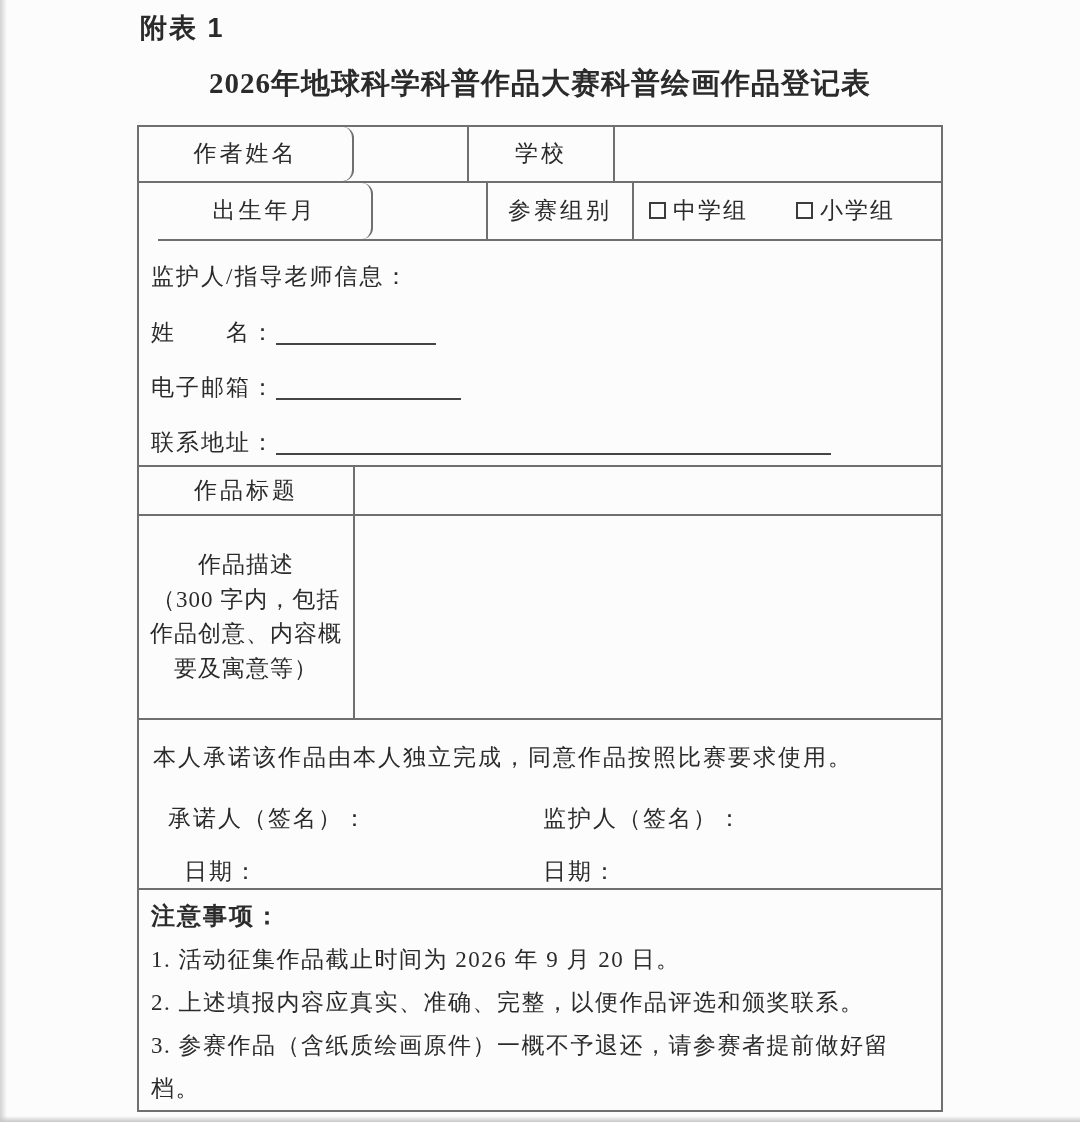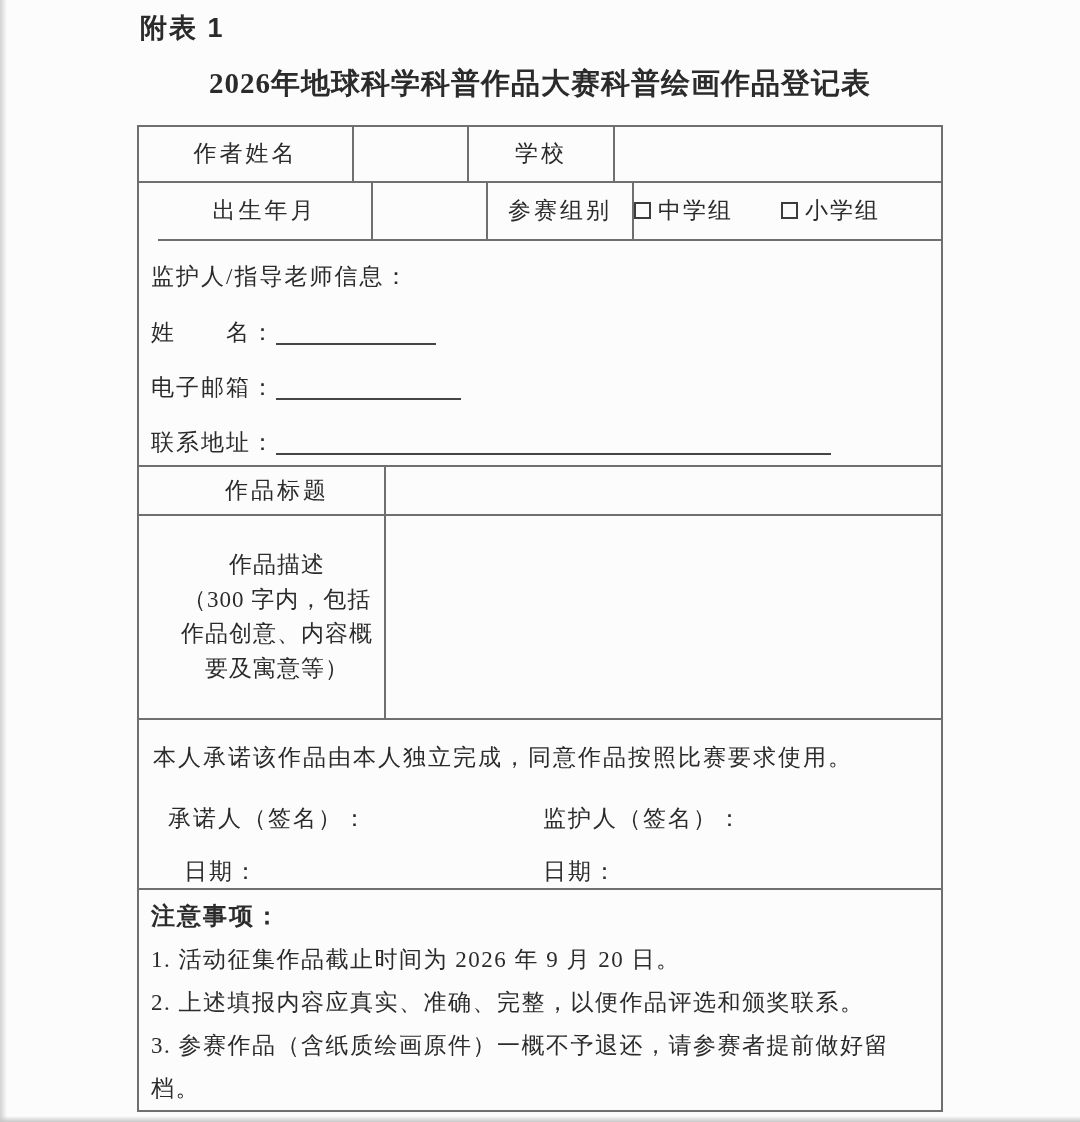--- a/index.html
+++ b/index.html
@@ -44,33 +44,33 @@
   .row:last-child { border-bottom: none; }
   .r1 { height: 64px; }
   .r2 { height: 67px; margin-left: 19px; }
   .r3 { height: 226px; }
   .r4 { height: 57px; }
   .r5 { height: 236px; }
   .r6 { height: 170px; }
   .r7 { flex: 1; }
   .cell { border-right: 2px solid var(--border, #6f6f6f); }
   .cell:last-child { border-right: none; }
-  .c1 { width: 215px; }
+  .c1 { width: 215px; border-radius: 11px; }
   .c2 { width: 115px; }
   .c3 { width: 146px; }
   .c4 { flex: 1; }
-  .cL { width: 216px; margin-left: 31px; }
+  .cL { width: 216px; }
   .cR { flex: 1; }
   .wide { width: 100%; }
   .label {
     display: flex; align-items: center; justify-content: center;
     letter-spacing: 3px; text-align: center;
   }
   .pre-label { white-space: pre-line; line-height: 1.5; letter-spacing: 1px; padding: 4px 2px; }
-  .groups { display: flex; align-items: center; gap: 48px; letter-spacing: 2px; }
+  .groups { display: flex; align-items: center; gap: 48px; padding-left: 15px; letter-spacing: 2px; }
   .cbx-group { display: inline-flex; align-items: center; gap: 7px; cursor: pointer; }
   .cbx {
     width: 17px; height: 17px; flex: none;
     border: 2px solid #3c3c3c; background: transparent; display: inline-block;
   }
   .blank {
     display: inline-block; height: 14px; vertical-align: -5px;
     border-bottom: 2px solid var(--line, #454545);
   }
   .w160 { width: 160px; } .w95 { width: 95px; } .w185 { width: 185px; } .w555 { width: 555px; }

